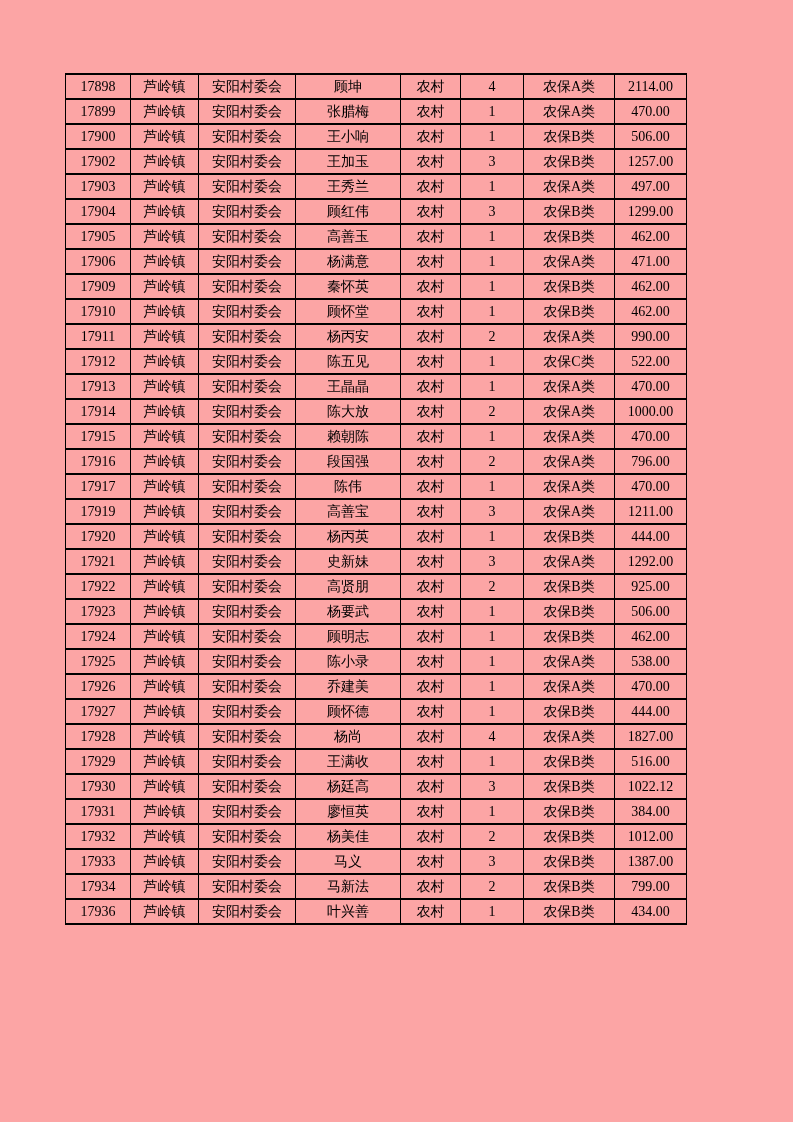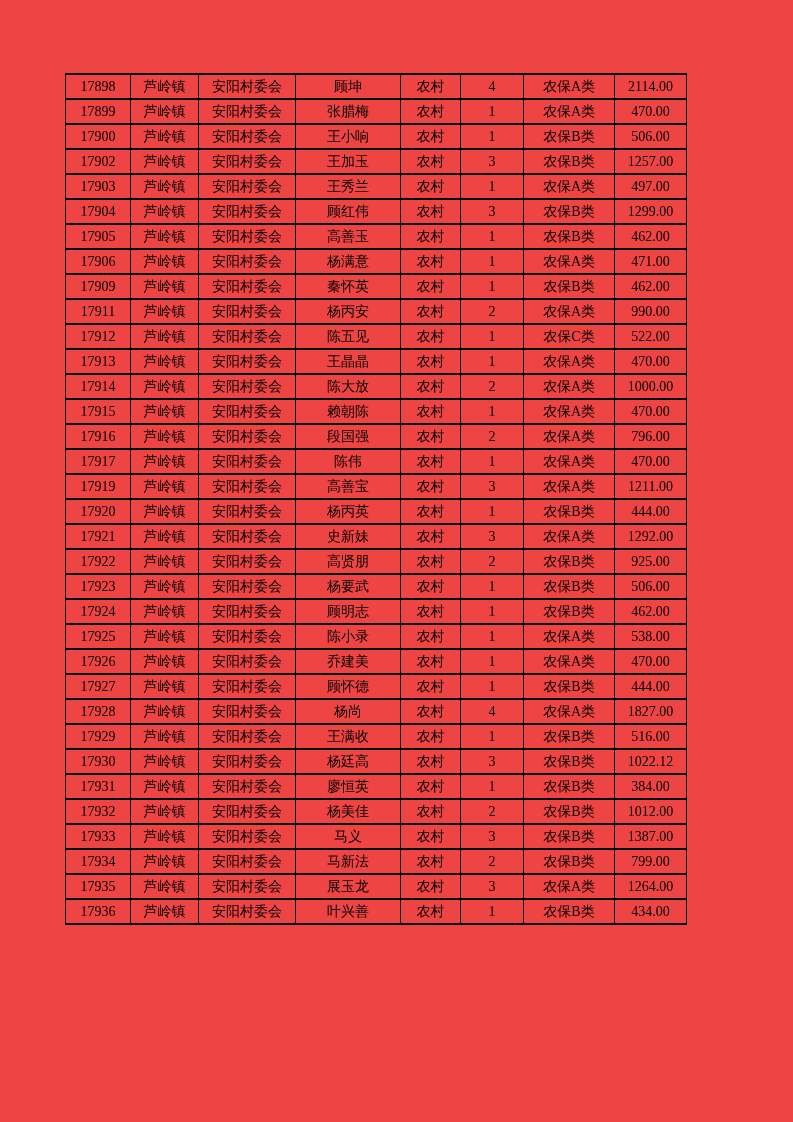--- a/index.html
+++ b/index.html
@@ -12,21 +12,21 @@
     height: 1122px;
     font-family: "Liberation Serif", "DejaVu Serif", serif;
     color: #000000;
     position: relative;
     overflow: hidden;
   }
   .page {
     position: relative;
     width: 793px;
     height: 1122px;
-    background: #ef4444;
+    background: #fca5a5;
   }
   table.data-table {
     position: absolute;
     left: 65px;
     top: 73px;
     border-collapse: collapse;
     table-layout: fixed;
     width: 621px;
   }
   table.data-table td {
@@ -152,20 +152,30 @@
           <td>17909</td>
           <td>芦岭镇</td>
           <td>安阳村委会</td>
           <td>秦怀英</td>
           <td>农村</td>
           <td>1</td>
           <td>农保B类</td>
           <td>462.00</td>
         </tr>
         <tr>
+          <td>17910</td>
+          <td>芦岭镇</td>
+          <td>安阳村委会</td>
+          <td>顾怀堂</td>
+          <td>农村</td>
+          <td>1</td>
+          <td>农保B类</td>
+          <td>462.00</td>
+        </tr>
+        <tr>
           <td>17911</td>
           <td>芦岭镇</td>
           <td>安阳村委会</td>
           <td>杨丙安</td>
           <td>农村</td>
           <td>2</td>
           <td>农保A类</td>
           <td>990.00</td>
         </tr>
         <tr>
@@ -380,30 +390,20 @@
         </tr>
         <tr>
           <td>17934</td>
           <td>芦岭镇</td>
           <td>安阳村委会</td>
           <td>马新法</td>
           <td>农村</td>
           <td>2</td>
           <td>农保B类</td>
           <td>799.00</td>
-        </tr>
-        <tr>
-          <td>17935</td>
-          <td>芦岭镇</td>
-          <td>安阳村委会</td>
-          <td>展玉龙</td>
-          <td>农村</td>
-          <td>3</td>
-          <td>农保A类</td>
-          <td>1264.00</td>
         </tr>
         <tr>
           <td>17936</td>
           <td>芦岭镇</td>
           <td>安阳村委会</td>
           <td>叶兴善</td>
           <td>农村</td>
           <td>1</td>
           <td>农保B类</td>
           <td>434.00</td>

